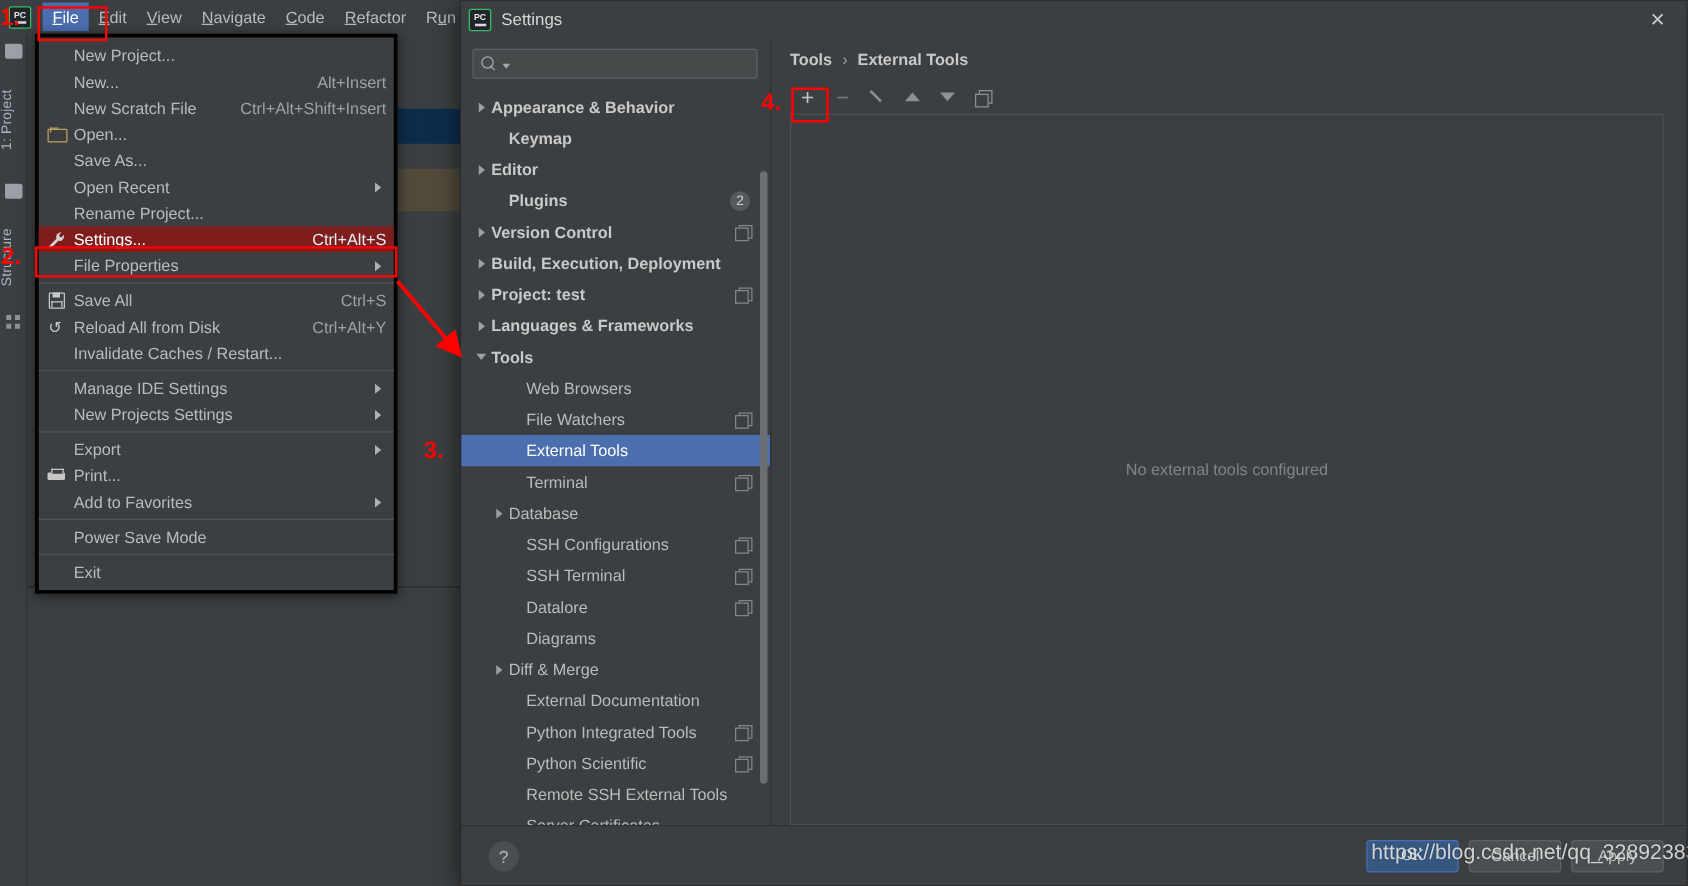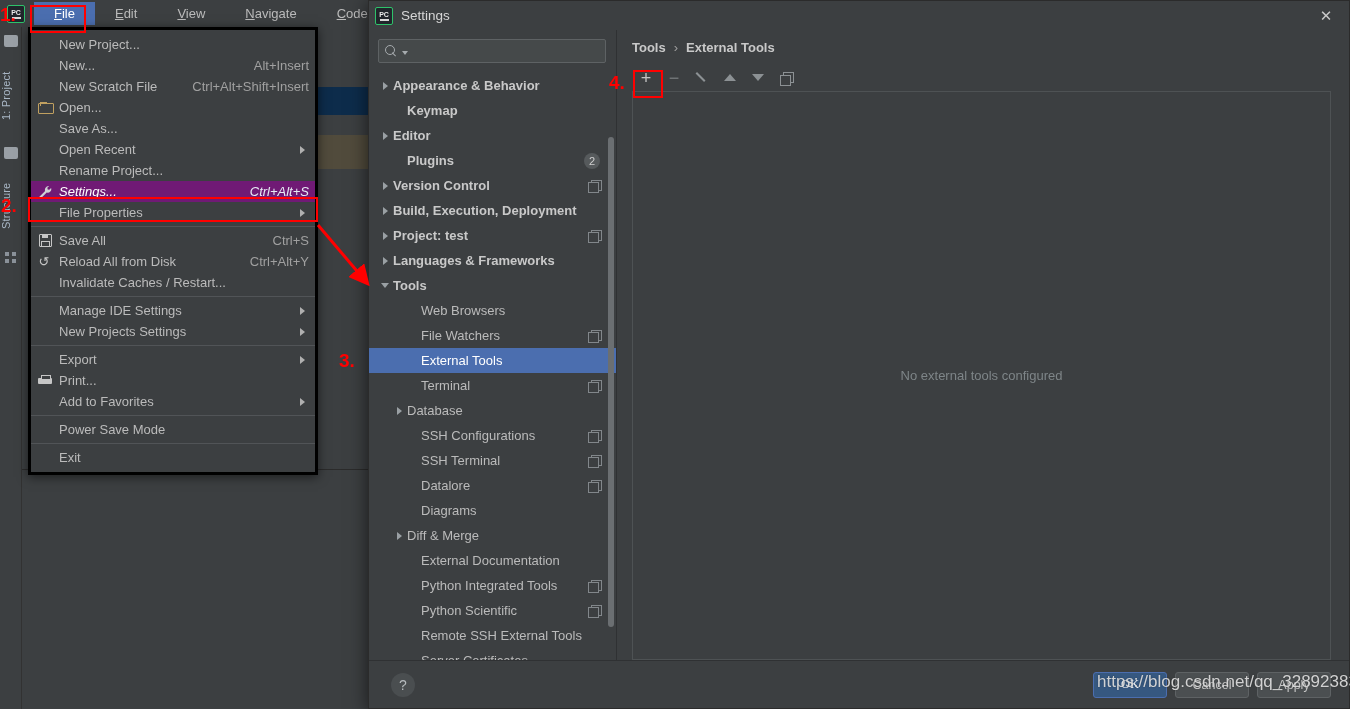--- a/index.html
+++ b/index.html
@@ -26,21 +26,21 @@
     position:relative;
   }
   .pc-badge {
     width:18px; height:18px; background:#21252b; border:1px solid #2ec26a;
     border-radius:2px; display:flex; flex-direction:column;
     align-items:center; justify-content:center; color:#e8e8e8;
     font-size:7px; font-weight:bold; line-height:7px; font-family:"Liberation Sans", sans-serif;
   }
   .pc-badge .bar { width:9px; height:2px; background:#d8d8d8; margin-top:1px; }
   .menu-bar-item {
-    padding:4px 20px; font-size:13px; color:#bbbbbb; cursor:default;
+    padding:4px 8px; font-size:13px; color:#bbbbbb; cursor:default;
   }
   .menu-bar-item.active { background:#4b6eaf; color:#ffffff; }
   .menu-bar-item u { text-decoration:underline; }
 
   #ide-left-rail {
     position:absolute; left:0; top:27px; width:22px; height:442px;
     background:#3c3f41; border-right:1px solid #323232;
   }
   .rail-label {
     position:absolute; left:0; width:22px;
@@ -99,21 +99,21 @@
   .mi .mi-ico { width:28px; min-width:28px; display:flex; align-items:center; justify-content:center; }
   .mi .mi-label { flex:1; white-space:nowrap; }
   .mi .mi-accel { color:#a0a0a0; font-size:13px; padding-left:18px; white-space:nowrap; }
   .mi .mi-sub {
     width:14px; min-width:14px; display:flex; align-items:center; justify-content:center;
   }
   .mi .mi-sub::after {
     content:""; border-left:5px solid #b0b0b0;
     border-top:4px solid transparent; border-bottom:4px solid transparent;
   }
-  .mi.selected { background:#701a75; color:#ffffff;font-style:italic; }
+  .mi.selected { background:#7f1d1d; color:#ffffff; }
   .mi.selected .mi-accel { color:#e6ecf5; }
   .menu-sep { height:1px; background:#515457; margin:3px 0; }
 
   
   .ico-save, .ico-reload, .ico-print, .ico-openfolder, .ico-wrench {
     display:inline-block; position:relative;
   }
   .ico-openfolder { width:15px; height:11px; }
   .ico-openfolder::before {
     content:""; position:absolute; left:0; top:1px; width:14px; height:9px;

